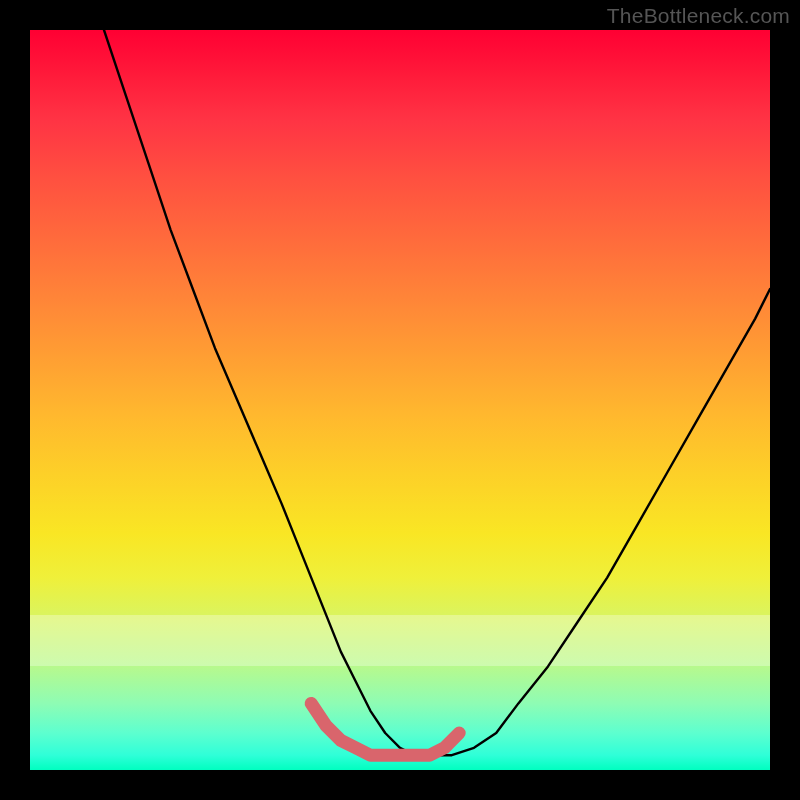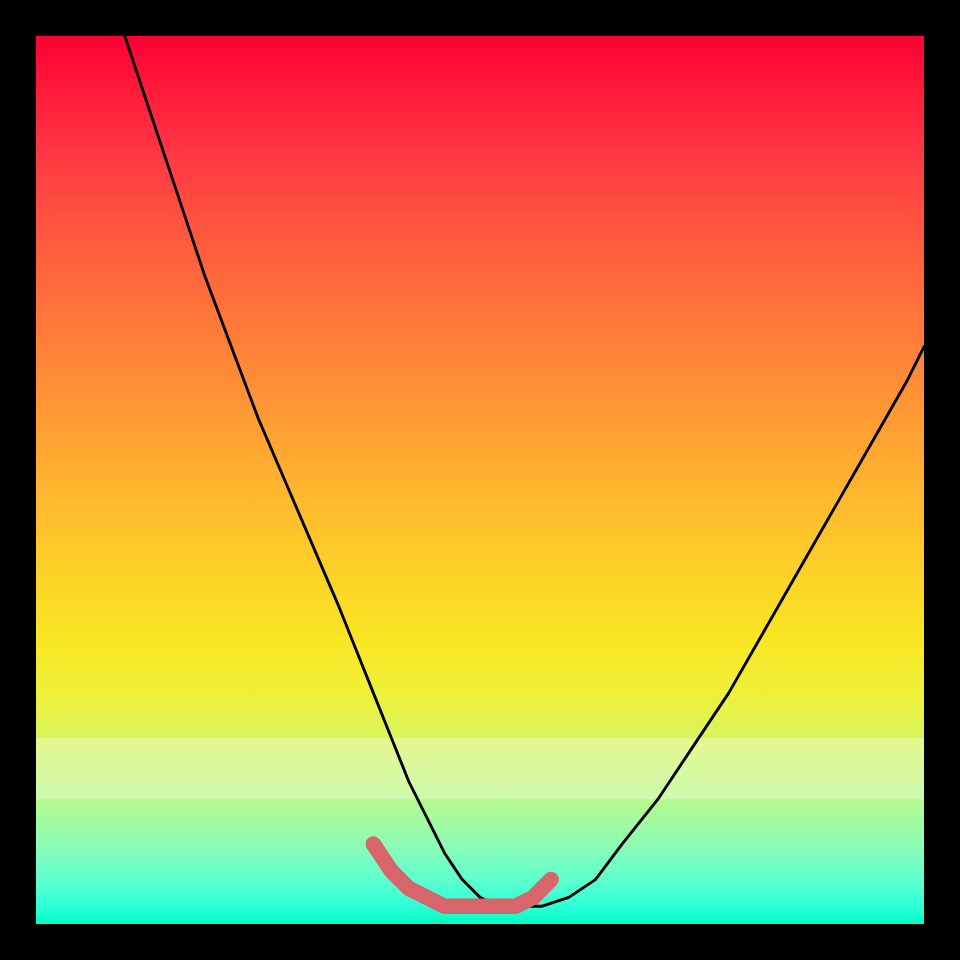--- a/index.html
+++ b/index.html
@@ -62,20 +62,21 @@
     left: 0;
     top: 0;
     width: 740px;
     height: 740px;
   }
 </style>
 </head>
 <body>
 
 <div class="frame">
+  <div class="watermark">TheBottleneck.com</div>
 
   <div class="plot-area">
     <div class="white-band" id="band0" style="top: 584.6px; height: 51.8px; opacity: 0.55;"></div>
     <svg class="curve" viewBox="0 0 740 740" preserveAspectRatio="none">
       <path id="series-main" fill="none" stroke="#000000" stroke-width="2.4" stroke-linecap="round" stroke-linejoin="round" d="M74.00 0.00 L96.20 66.60 L118.40 133.20 L140.60 199.80 L162.80 259.00 L185.00 318.20 L207.20 370.00 L229.40 421.80 L251.60 473.60 L266.40 510.60 L281.20 547.60 L296.00 584.60 L310.80 621.60 L325.60 651.20 L340.40 680.80 L355.20 703.00 L370.00 717.80 L384.80 725.20 L399.60 725.20 L421.80 725.20 L444.00 717.80 L466.20 703.00 L488.40 673.40 L518.00 636.40 L547.60 592.00 L577.20 547.60 L606.80 495.80 L636.40 444.00 L666.00 392.20 L695.60 340.40 L725.20 288.60 L740.00 259.00"></path>
       <path id="series-zone" fill="none" stroke="#d9656c" stroke-width="13" stroke-linecap="round" stroke-linejoin="round" d="M281.20 673.40 L296.00 695.60 L310.80 710.40 L325.60 717.80 L340.40 725.20 L355.20 725.20 L370.00 725.20 L384.80 725.20 L399.60 725.20 L414.40 717.80 L429.20 703.00"></path>
     </svg>
   </div>
 </div>
 

